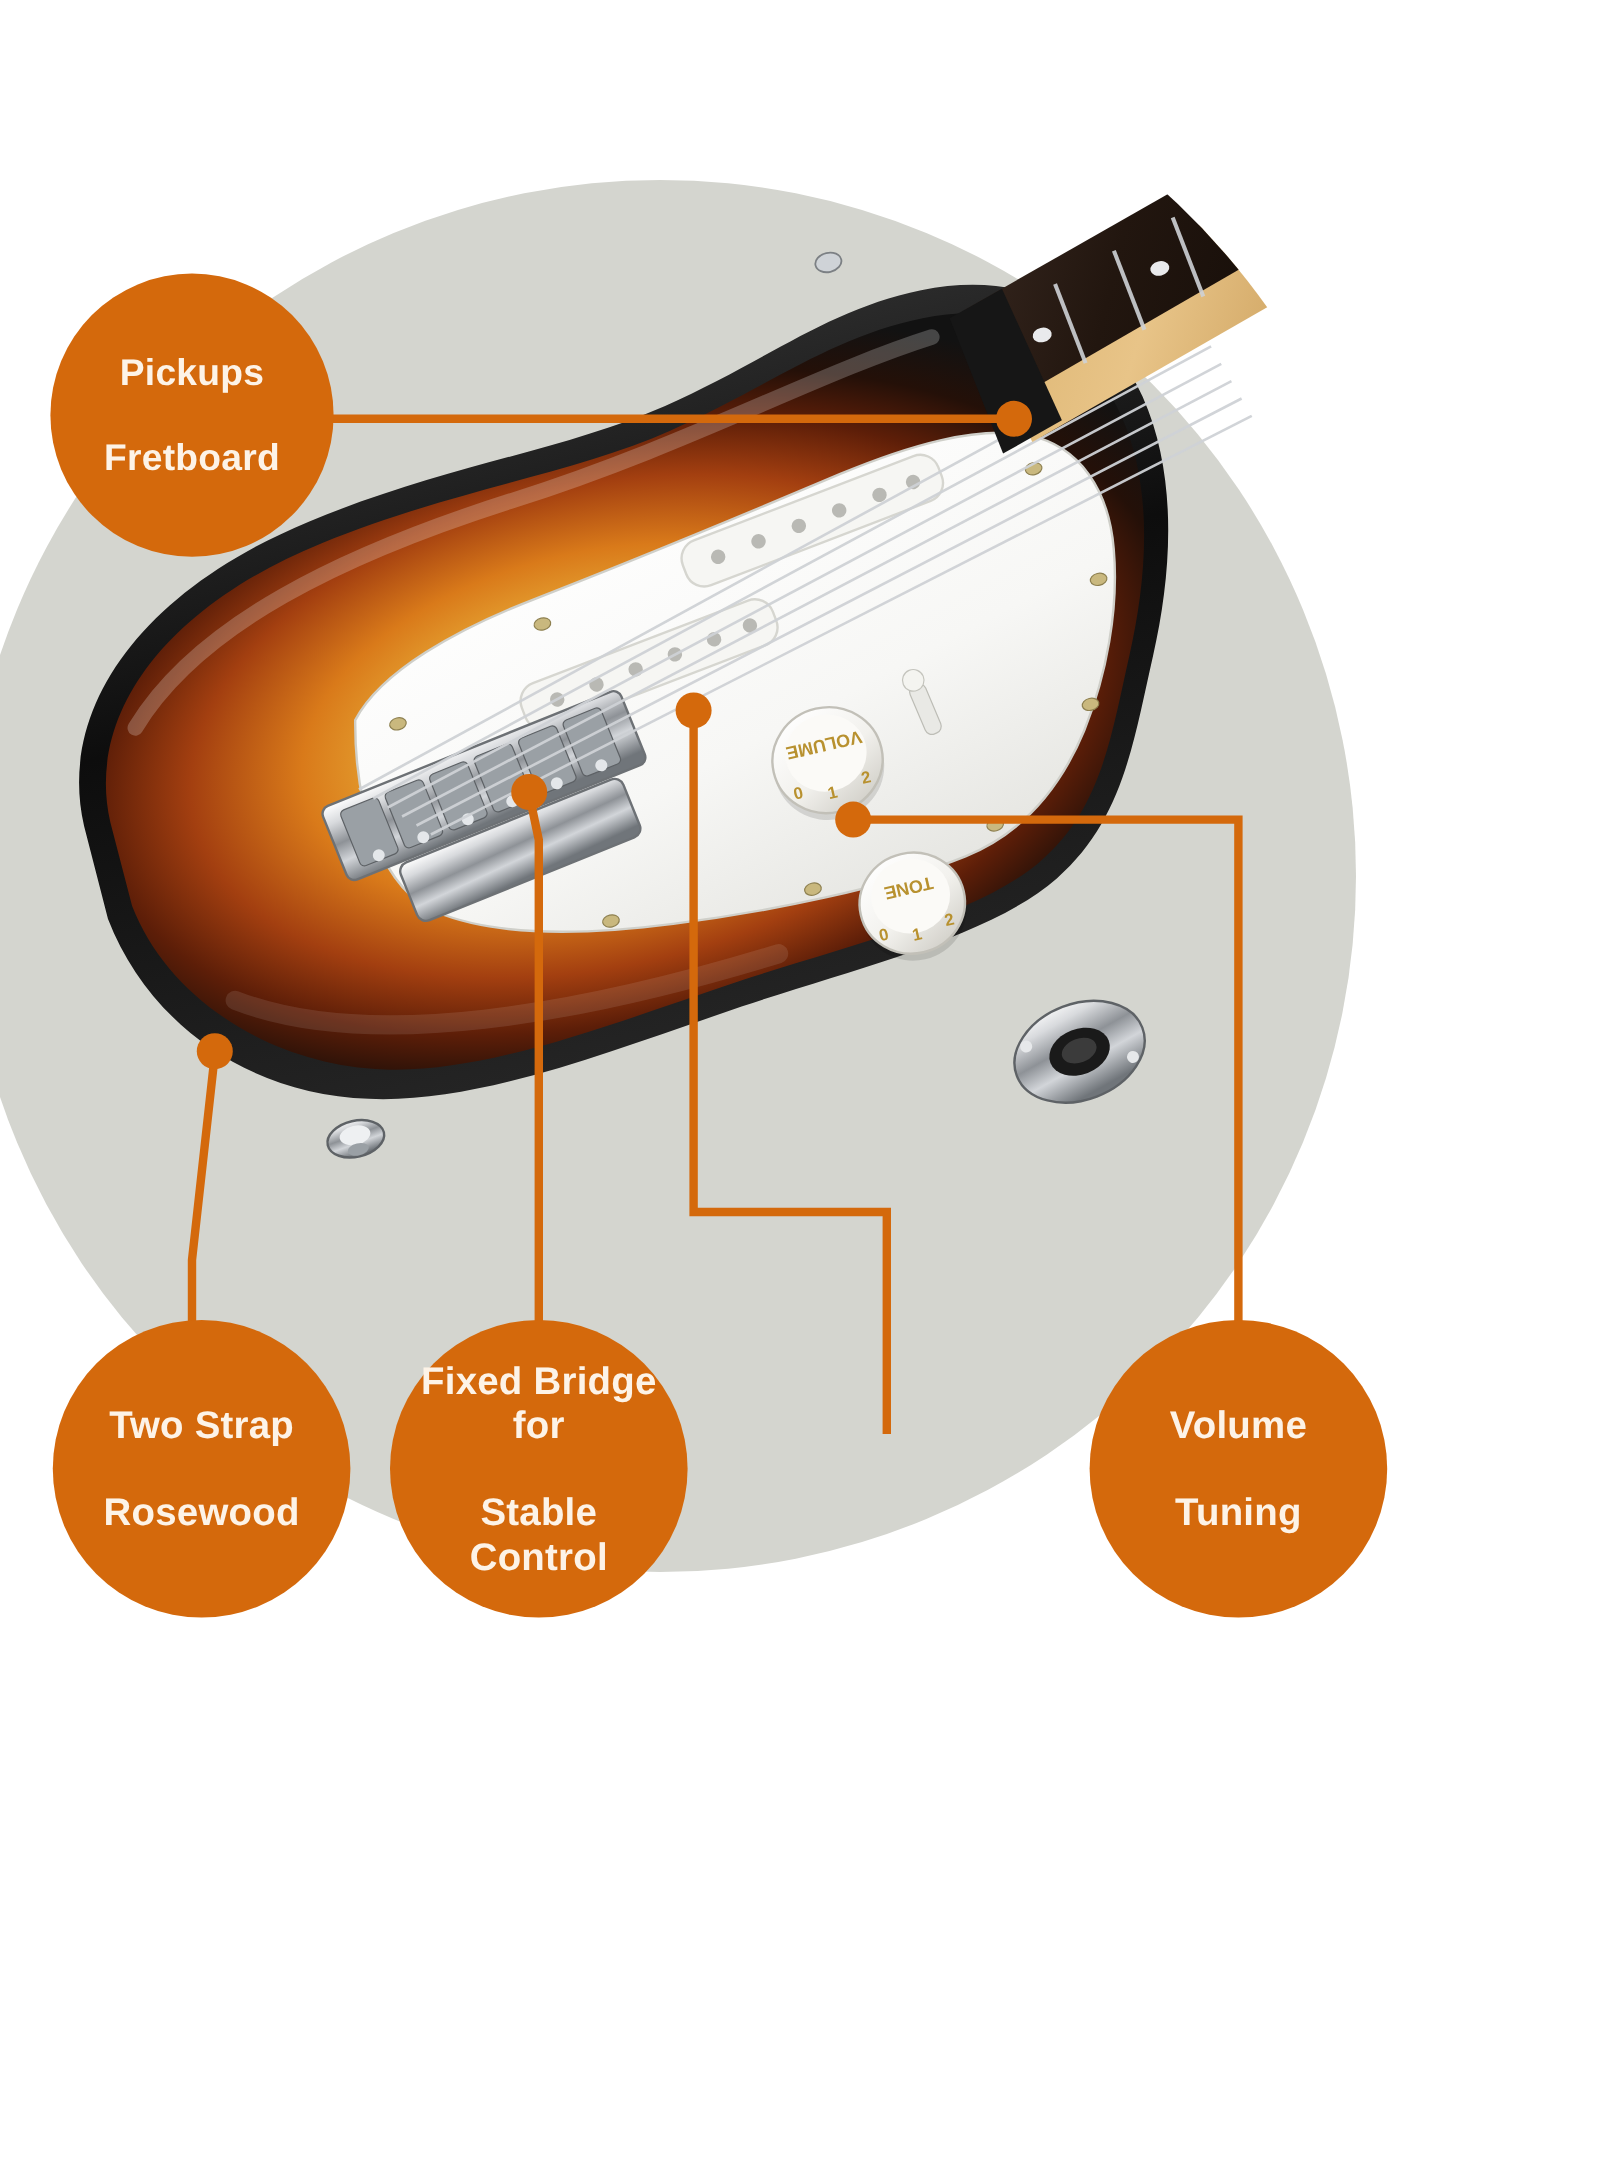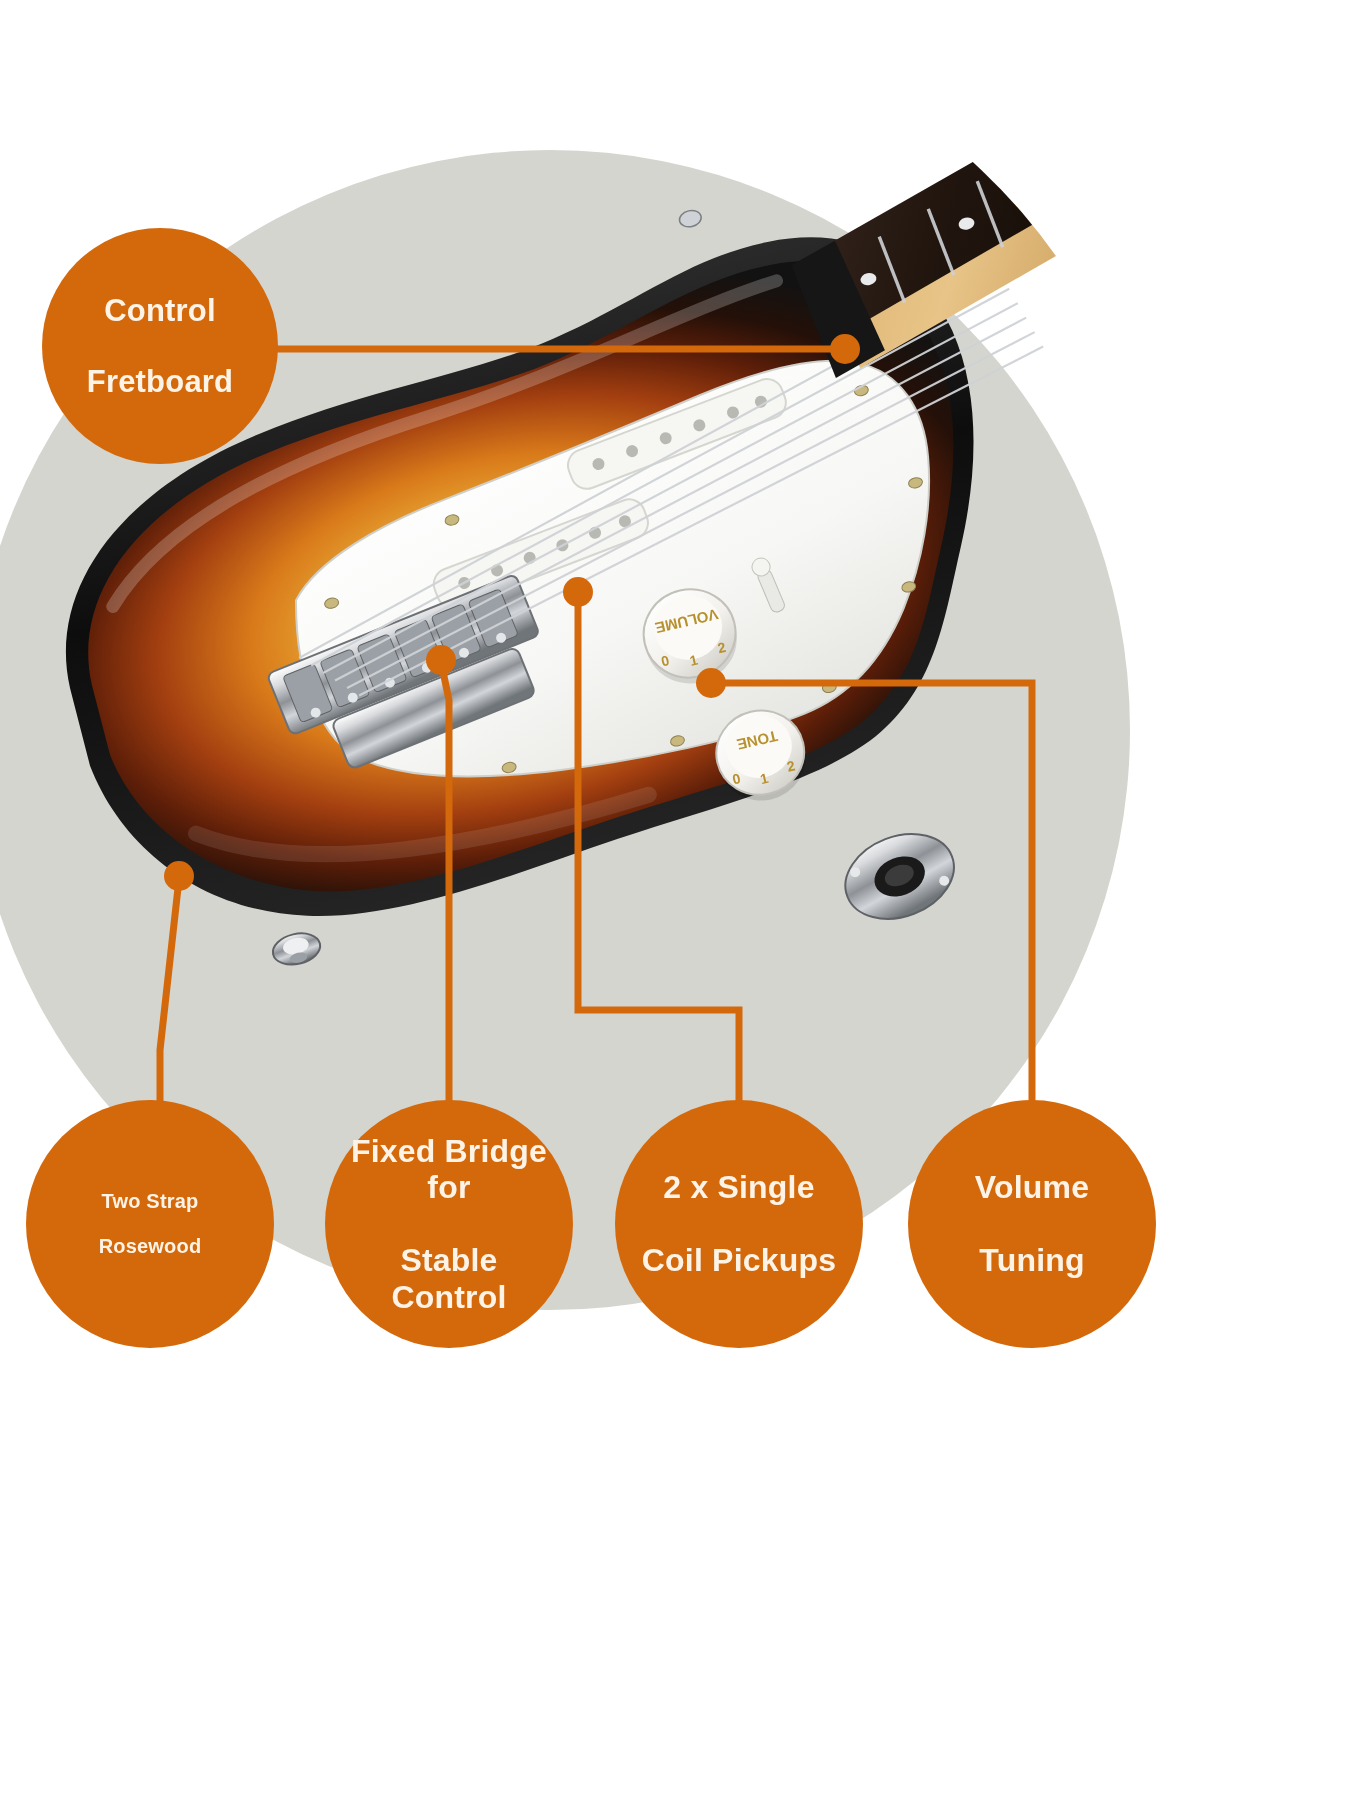--- a/index.html
+++ b/index.html
@@ -20,21 +20,21 @@
   .lines{position:absolute;left:0;top:0;width:1350px;height:1800px;pointer-events:none;}
 
   
   .badge{position:absolute;border-radius:50%;background:#d4690c;
          display:flex;align-items:center;justify-content:center;text-align:center;
          color:#fdf3e7;font-weight:bold;line-height:1.14;
          letter-spacing:0.2px;}
   .badge span{display:block;padding:0 10px;}
 
   .b-rosewood{left:42px;  top:228px;  width:236px; height:236px; font-size:31px;}
-  .b-strap   {left:26px;  top:1100px; width:248px; height:248px; font-size:20px;align-items:center;}
+  .b-strap   {left:44px;  top:1100px; width:248px; height:248px; font-size:32px;align-items:center;}
   .b-bridge  {left:325px; top:1100px; width:248px; height:248px; font-size:32px;}
   .b-pickups {left:615px; top:1100px; width:248px; height:248px; font-size:32px;}
   .b-volume  {left:908px; top:1100px; width:248px; height:248px; font-size:32px;}
 </style>
 </head>
 <body>
 
 <div id="stage">
 
   <div class="bg-disc"></div>
@@ -292,45 +292,39 @@
       <circle cx="845" cy="349" r="15"></circle>
       <circle cx="179" cy="876" r="15"></circle>
       <circle cx="441" cy="660" r="15"></circle>
       <circle cx="578" cy="592" r="15"></circle>
       <circle cx="711" cy="683" r="15"></circle>
     </g>
   </svg>
 
   <div class="badge b-rosewood">
     <span>
-      <span>Control</span><br>
+      <span>Pickups</span><br>
       <span>Fretboard</span>
     </span>
   </div>
 
   <div class="badge b-strap">
     <span>
       <span>Two Strap</span><br>
       <span>Rosewood</span>
     </span>
   </div>
 
   <div class="badge b-bridge">
     <span>
       <span>Fixed Bridge for</span><br>
       <span>Stable Control</span>
     </span>
   </div>
 
-  <div class="badge b-pickups">
-    <span>
-      <span>2 x Single</span><br>
-      <span>Coil Pickups</span>
-    </span>
-  </div>
 
   <div class="badge b-volume">
     <span>
       <span>Volume</span><br>
       <span>Tuning</span>
     </span>
   </div>
 
 </div>
 

